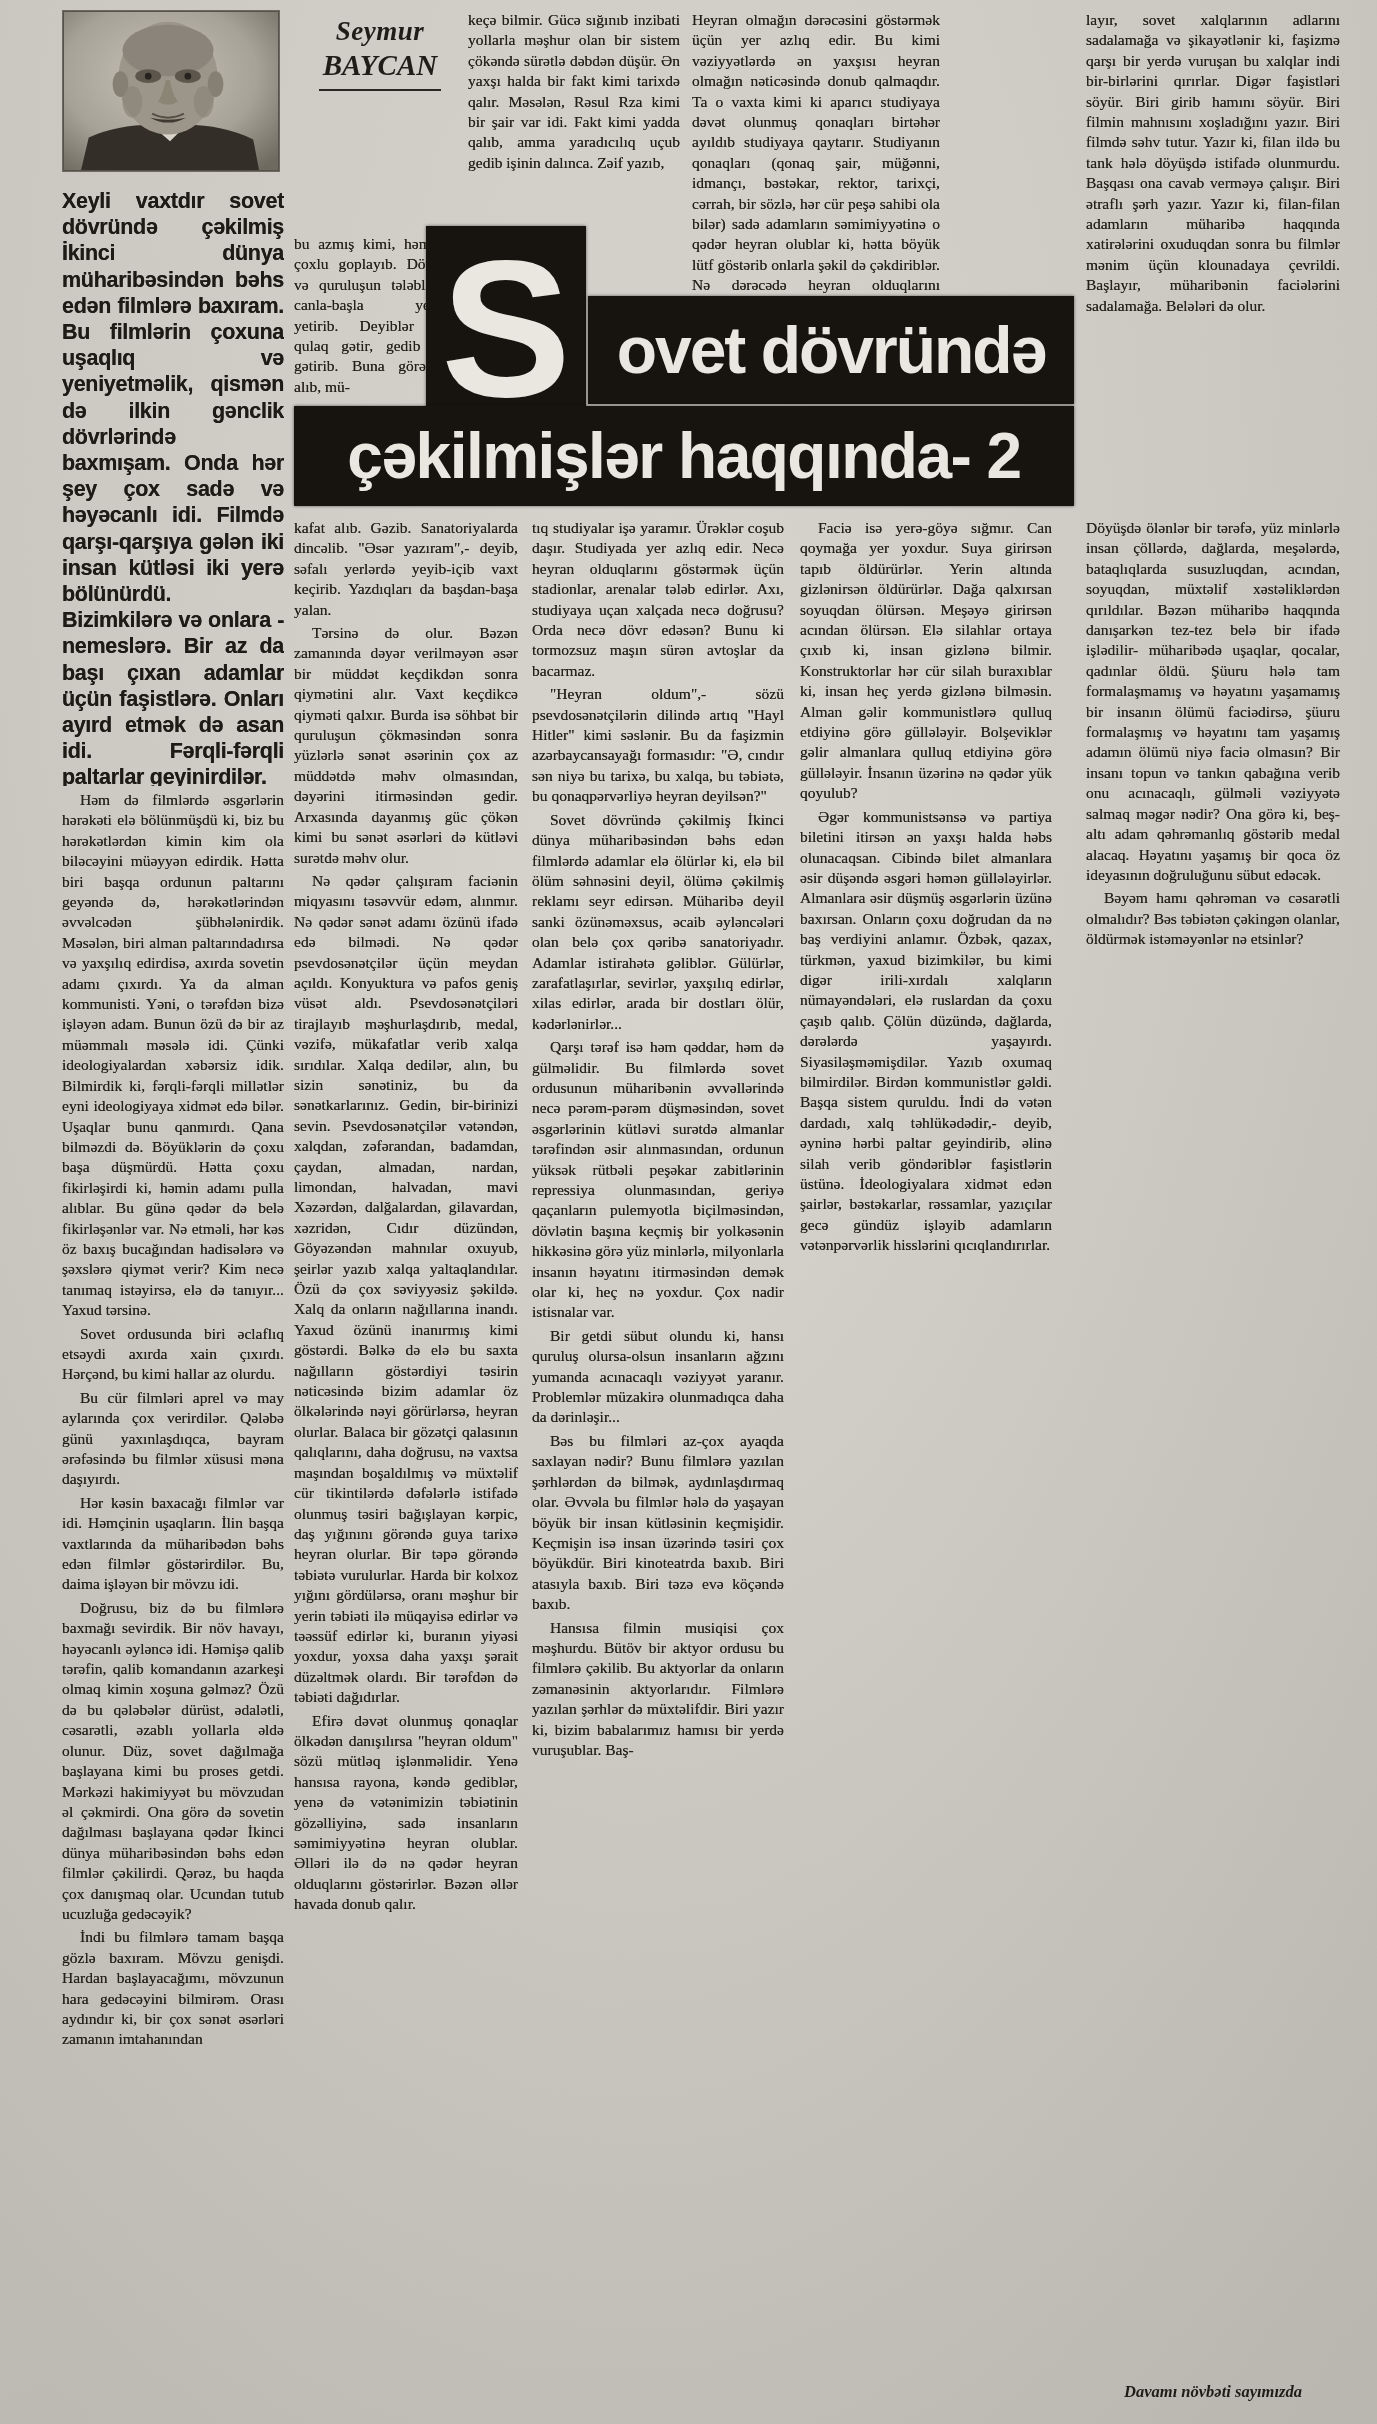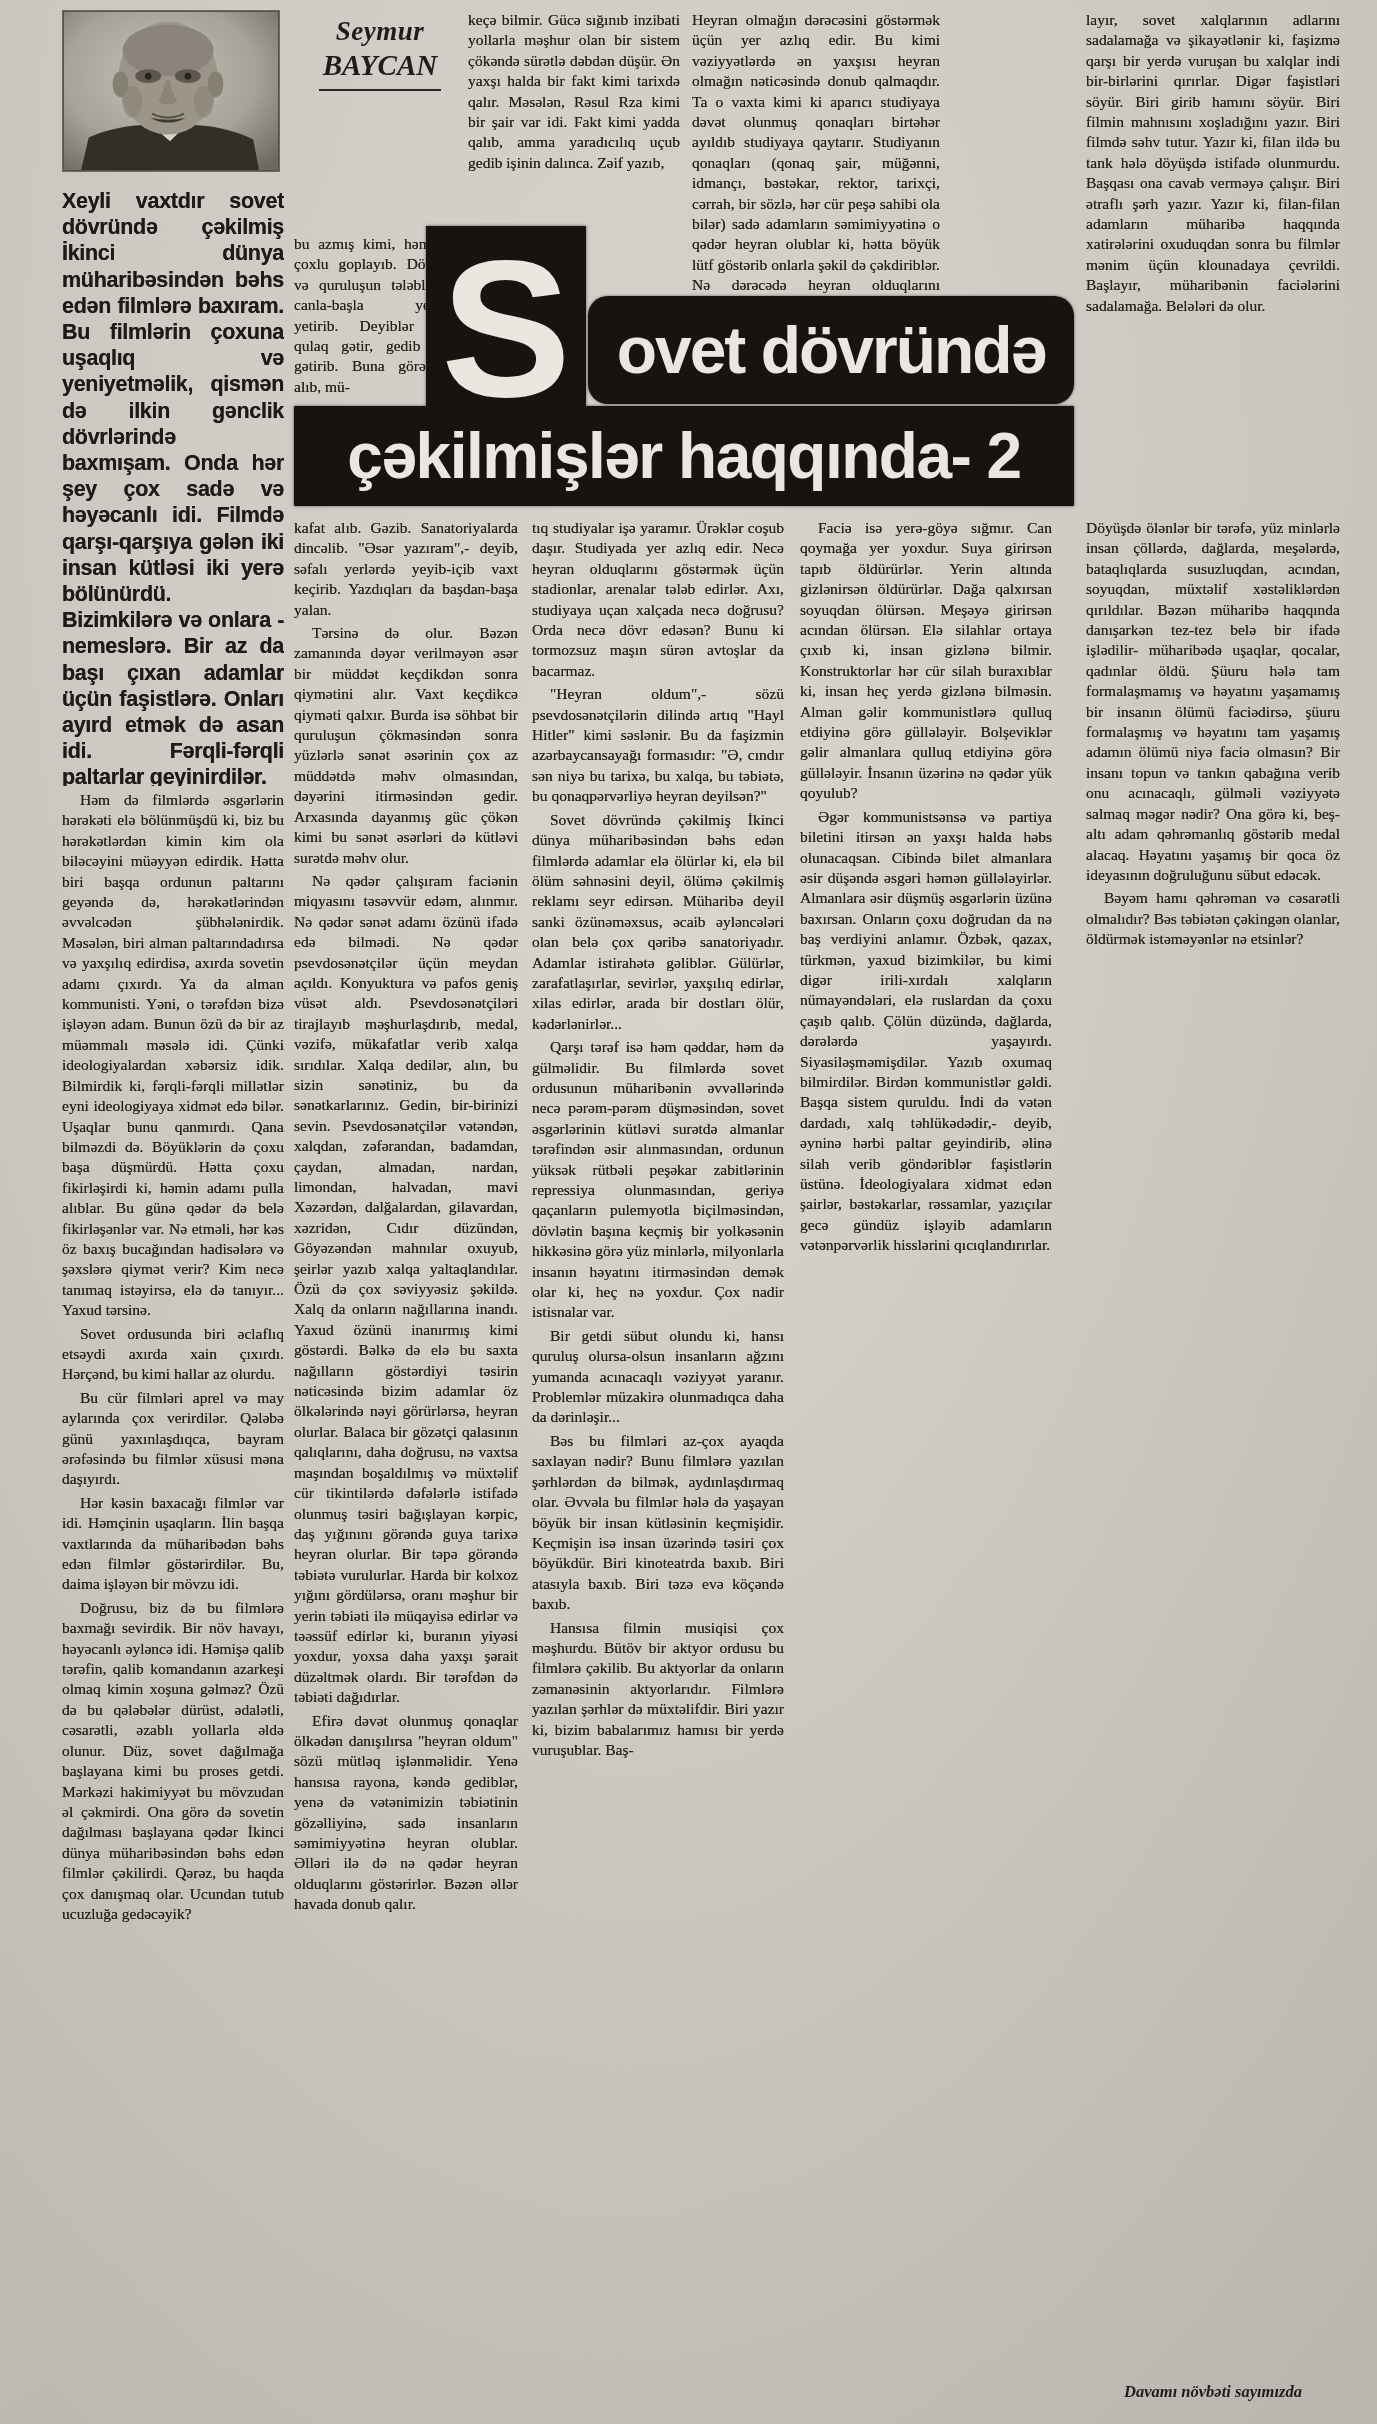--- a/index.html
+++ b/index.html
@@ -40,21 +40,21 @@
   .t-c  { left:1086px; top:10px;  width:254px; height:470px; }
 
   
   .hl-box { position:absolute; background:#17130e; color:#eae7e0;
             display:flex; align-items:center; justify-content:center;
             font-family:"Liberation Sans", sans-serif; font-weight:bold;
             box-shadow:0 0 3px rgba(20,16,10,0.6); }
   .hl-s  { left:426px; top:226px; width:160px; height:206px;
            font-size:195px; line-height:0.92; }
   .hl-1  { left:588px; top:296px; width:486px; height:108px;
-           font-size:66px; letter-spacing:-2px; transform-origin:left center;border-radius:20px; }
+           font-size:66px; letter-spacing:-2px; transform-origin:left center; }
   .hl-2  { left:294px; top:406px; width:780px; height:100px;
            font-size:64px; letter-spacing:-1.5px; }
 
   
   .intro { left:62px; top:188px; width:222px; height:598px;
            font-family:"Liberation Sans", sans-serif; font-weight:bold;
            font-size:21.5px; line-height:26.2px; text-align:justify;
            letter-spacing:-0.3px; color:#1e1b16;
            text-shadow:0 0 0.6px rgba(30,27,22,0.8); }
 
@@ -124,20 +124,21 @@
   <div class="hl-box hl-2">çəkilmişlər haqqında- 2</div>
 
   <div class="blk intro">Xeyli vaxtdır sovet dövründə çəkilmiş İkinci dünya müharibəsindən bəhs edən filmlərə baxıram. Bu filmlərin çoxuna uşaqlıq və yeniyetməlik, qismən də ilkin gənclik dövrlərində baxmışam. Onda hər şey çox sadə və həyəcanlı idi. Filmdə qarşı-qarşıya gələn iki insan kütləsi iki yerə bölünürdü. Bizimkilərə və onlara - nemeslərə. Bir az da başı çıxan adamlar üçün faşistlərə. Onları ayırd etmək də asan idi. Fərqli-fərqli paltarlar geyinirdilər.</div>
 
   <div class="blk body-text c1">
       <p class="para">Həm də filmlərdə əsgərlərin hərəkəti elə bölünmüşdü ki, biz bu hərəkətlərdən kimin kim ola biləcəyini müəyyən edirdik. Hətta biri başqa ordunun paltarını geyəndə də, hərəkətlərindən əvvəlcədən şübhələnirdik. Məsələn, biri alman paltarındadırsa və yaxşılıq edirdisə, axırda sovetin adamı çıxırdı. Ya da alman kommunisti. Yəni, o tərəfdən bizə işləyən adam. Bunun özü də bir az müəmmalı məsələ idi. Çünki ideologiyalardan xəbərsiz idik. Bilmirdik ki, fərqli-fərqli millətlər eyni ideologiyaya xidmət edə bilər. Uşaqlar bunu qanmırdı. Qana bilməzdi də. Böyüklərin də çoxu başa düşmürdü. Hətta çoxu fikirləşirdi ki, həmin adamı pulla alıblar. Bu günə qədər də belə fikirləşənlər var. Nə etməli, hər kəs öz baxış bucağından hadisələrə və şəxslərə qiymət verir? Kim necə tanımaq istəyirsə, elə də tanıyır... Yaxud tərsinə.</p>
       <p class="para">Sovet ordusunda biri əclaflıq etsəydi axırda xain çıxırdı. Hərçənd, bu kimi hallar az olurdu.</p>
       <p class="para">Bu cür filmləri aprel və may aylarında çox verirdilər. Qələbə günü yaxınlaşdıqca, bayram ərəfəsində bu filmlər xüsusi məna daşıyırdı.</p>
       <p class="para">Hər kəsin baxacağı filmlər var idi. Həmçinin uşaqların. İlin başqa vaxtlarında da müharibədən bəhs edən filmlər göstərirdilər. Bu, daima işləyən bir mövzu idi.</p>
       <p class="para">Doğrusu, biz də bu filmlərə baxmağı sevirdik. Bir növ havayı, həyəcanlı əyləncə idi. Həmişə qalib tərəfin, qalib komandanın azarkeşi olmaq kimin xoşuna gəlməz? Özü də bu qələbələr dürüst, ədalətli, cəsarətli, əzablı yollarla əldə olunur. Düz, sovet dağılmağa başlayana kimi bu proses getdi. Mərkəzi hakimiyyət bu mövzudan əl çəkmirdi. Ona görə də sovetin dağılması başlayana qədər İkinci dünya müharibəsindən bəhs edən filmlər çəkilirdi. Qərəz, bu haqda çox danışmaq olar. Ucundan tutub ucuzluğa gedəcəyik?</p>
+      <p class="para">İndi bu filmlərə tamam başqa gözlə baxıram. Mövzu genişdi. Hardan başlayacağımı, mövzunun hara gedəcəyini bilmirəm. Orası aydındır ki, bir çox sənət əsərləri zamanın imtahanından</p>
     </div>
   <div class="blk body-text c2 cont">
       <p class="para">kafat alıb. Gəzib. Sanatoriyalarda dincəlib. "Əsər yazıram",- deyib, səfalı yerlərdə yeyib-içib vaxt keçirib. Yazdıqları da başdan-başa yalan.</p>
       <p class="para">Tərsinə də olur. Bəzən zamanında dəyər verilməyən əsər bir müddət keçdikdən sonra qiymətini alır. Vaxt keçdikcə qiyməti qalxır. Burda isə söhbət bir quruluşun çökməsindən sonra yüzlərlə sənət əsərinin çox az müddətdə məhv olmasından, dəyərini itirməsindən gedir. Arxasında dayanmış güc çökən kimi bu sənət əsərləri də kütləvi surətdə məhv olur.</p>
       <p class="para">Nə qədər çalışıram faciənin miqyasını təsəvvür edəm, alınmır. Nə qədər sənət adamı özünü ifadə edə bilmədi. Nə qədər psevdosənətçilər üçün meydan açıldı. Konyuktura və pafos geniş vüsət aldı. Psevdosənətçiləri tirajlayıb məşhurlaşdırıb, medal, vəzifə, mükafatlar verib xalqa sırıdılar. Xalqa dedilər, alın, bu sizin sənətiniz, bu da sənətkarlarınız. Gedin, bir-birinizi sevin. Psevdosənətçilər vətəndən, xalqdan, zəfərandan, badamdan, çaydan, almadan, nardan, limondan, halvadan, mavi Xəzərdən, dalğalardan, gilavardan, xəzridən, Cıdır düzündən, Göyəzəndən mahnılar oxuyub, şeirlər yazıb xalqa yaltaqlandılar. Özü də çox səviyyəsiz şəkildə. Xalq da onların nağıllarına inandı. Yaxud özünü inanırmış kimi göstərdi. Bəlkə də elə bu saxta nağılların göstərdiyi təsirin nəticəsində bizim adamlar öz ölkələrində nəyi görürlərsə, heyran olurlar. Balaca bir gözətçi qalasının qalıqlarını, daha doğrusu, nə vaxtsa maşından boşaldılmış və müxtəlif cür tikintilərdə dəfələrlə istifadə olunmuş təsiri bağışlayan kərpic, daş yığınını görəndə guya tarixə heyran olurlar. Bir təpə görəndə təbiətə vurulurlar. Harda bir kolxoz yığını gördülərsə, oranı məşhur bir yerin təbiəti ilə müqayisə edirlər və təəssüf edirlər ki, buranın yiyəsi yoxdur, yoxsa daha yaxşı şərait düzəltmək olardı. Bir tərəfdən də təbiəti dağıdırlar.</p>
       <p class="para">Efirə dəvət olunmuş qonaqlar ölkədən danışılırsa "heyran oldum" sözü mütləq işlənməlidir. Yenə hansısa rayona, kəndə gediblər, yenə də vətənimizin təbiətinin gözəlliyinə, sadə insanların səmimiyyətinə heyran olublar. Əlləri ilə də nə qədər heyran olduqlarını göstərirlər. Bəzən əllər havada donub qalır.</p>
     </div>
   <div class="blk body-text c3 cont">
       <p class="para">tıq studiyalar işə yaramır. Ürəklər coşub daşır. Studiyada yer azlıq edir. Necə heyran olduqlarını göstərmək üçün stadionlar, arenalar tələb edirlər. Axı, studiyaya uçan xalçada necə doğrusu? Orda necə dövr edəsən? Bunu ki tormozsuz maşın sürən avtoşlar da bacarmaz.</p>
       <p class="para">"Heyran oldum",- sözü psevdosənətçilərin dilində artıq "Hayl Hitler" kimi səslənir. Bu da faşizmin azərbaycansayağı formasıdır: "Ə, cındır sən niyə bu tarixə, bu xalqa, bu təbiətə, bu qonaqpərvərliyə heyran deyilsən?"</p>

